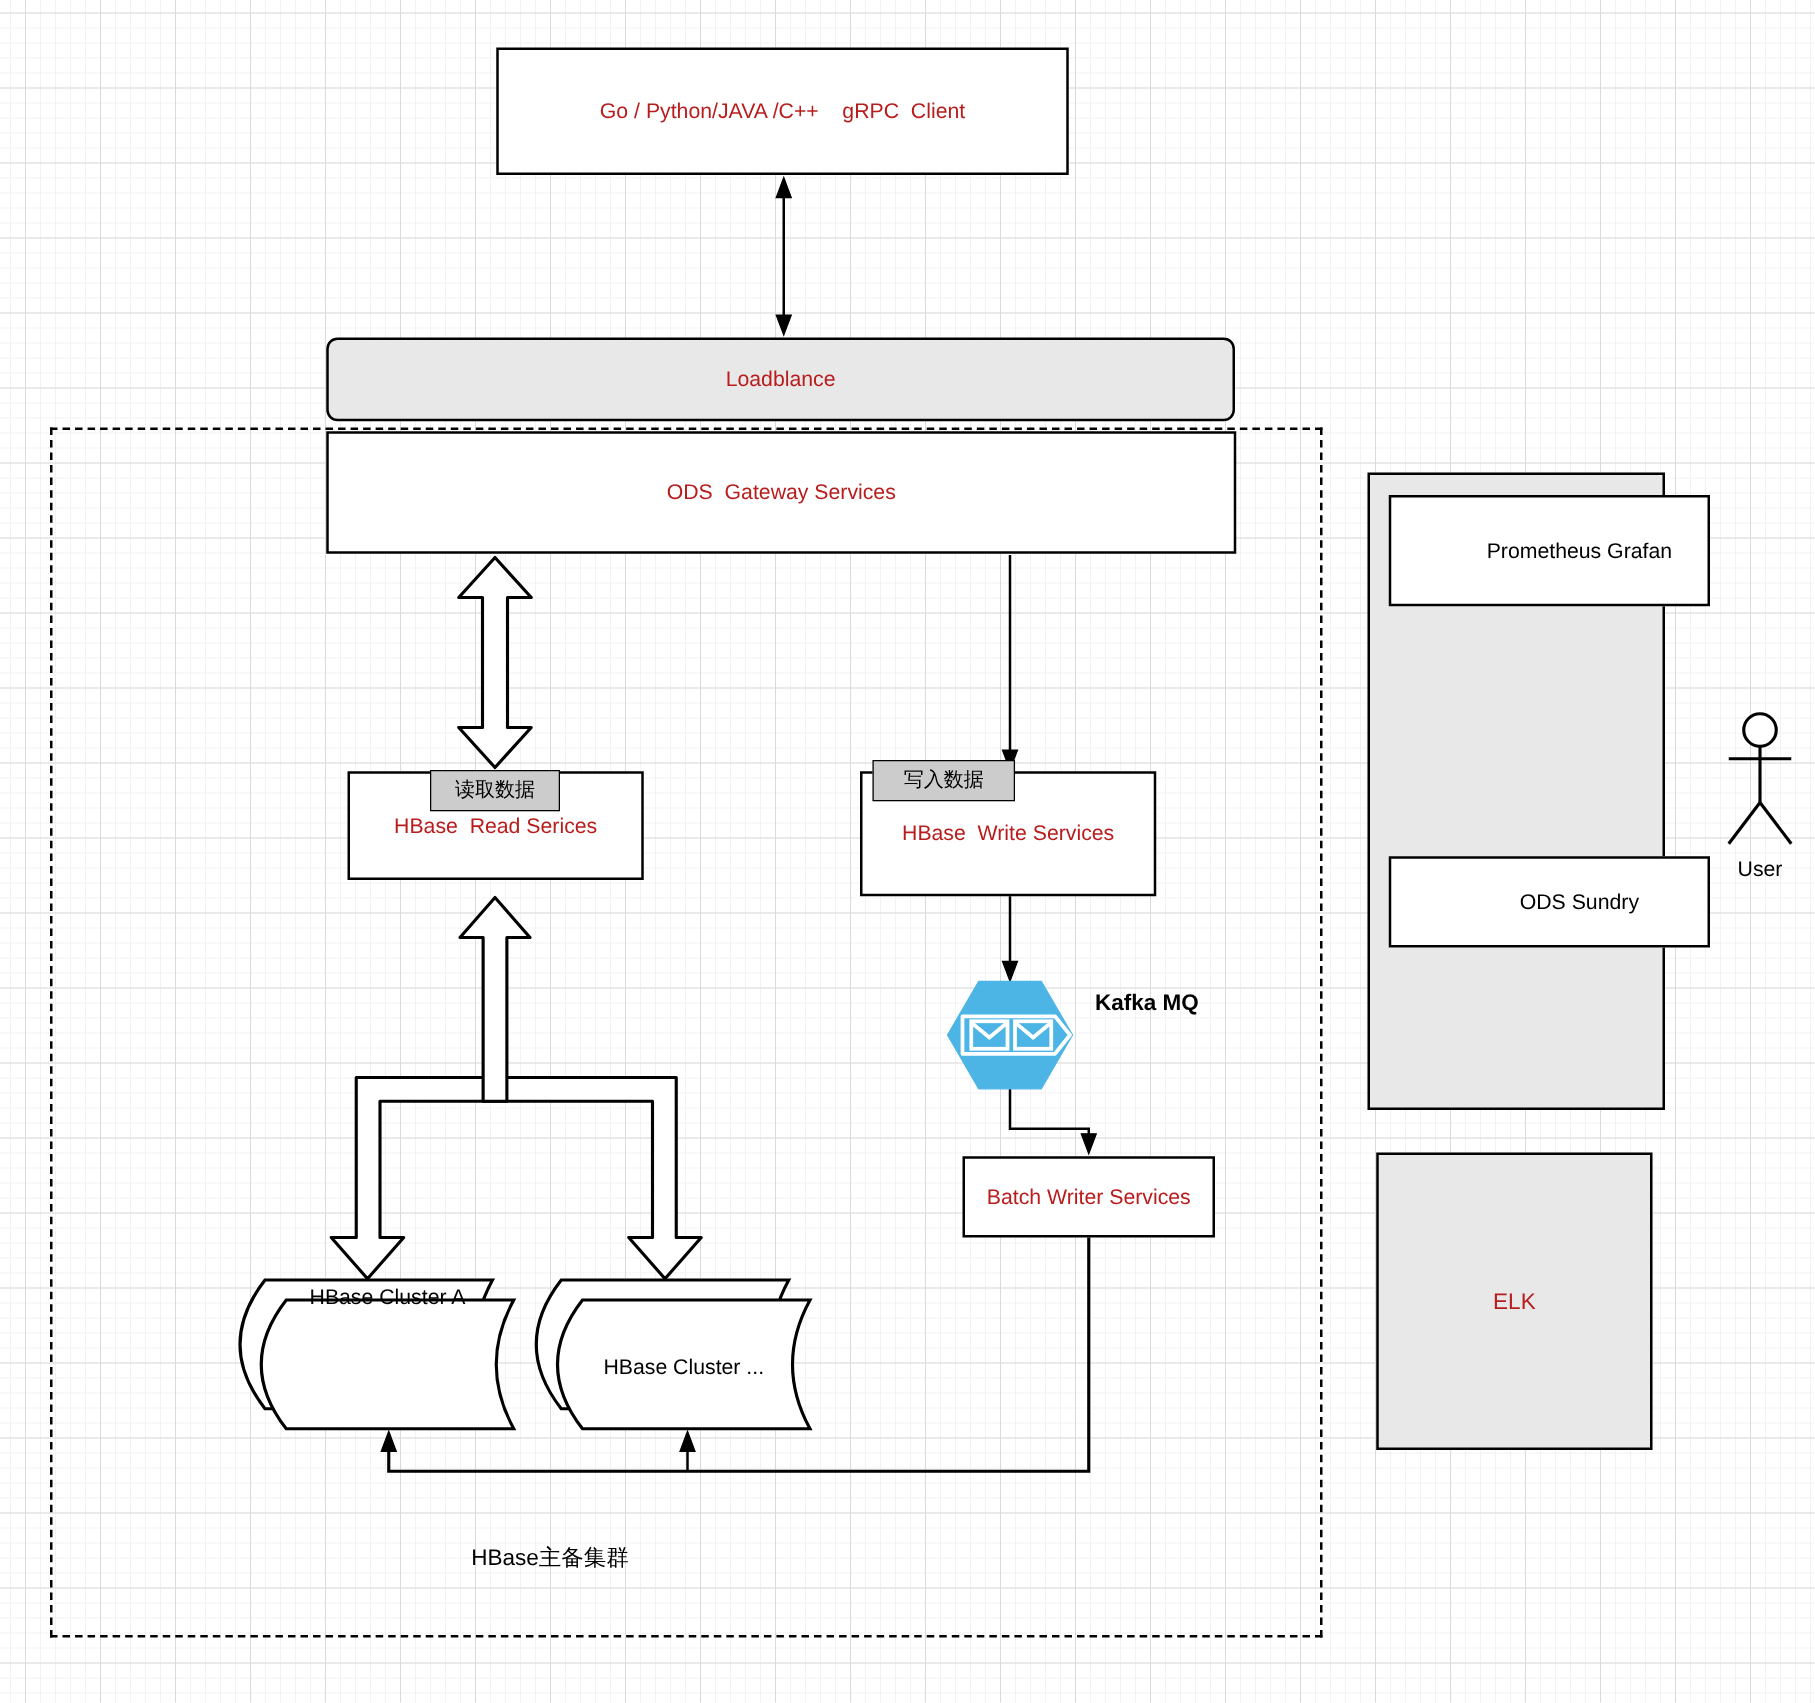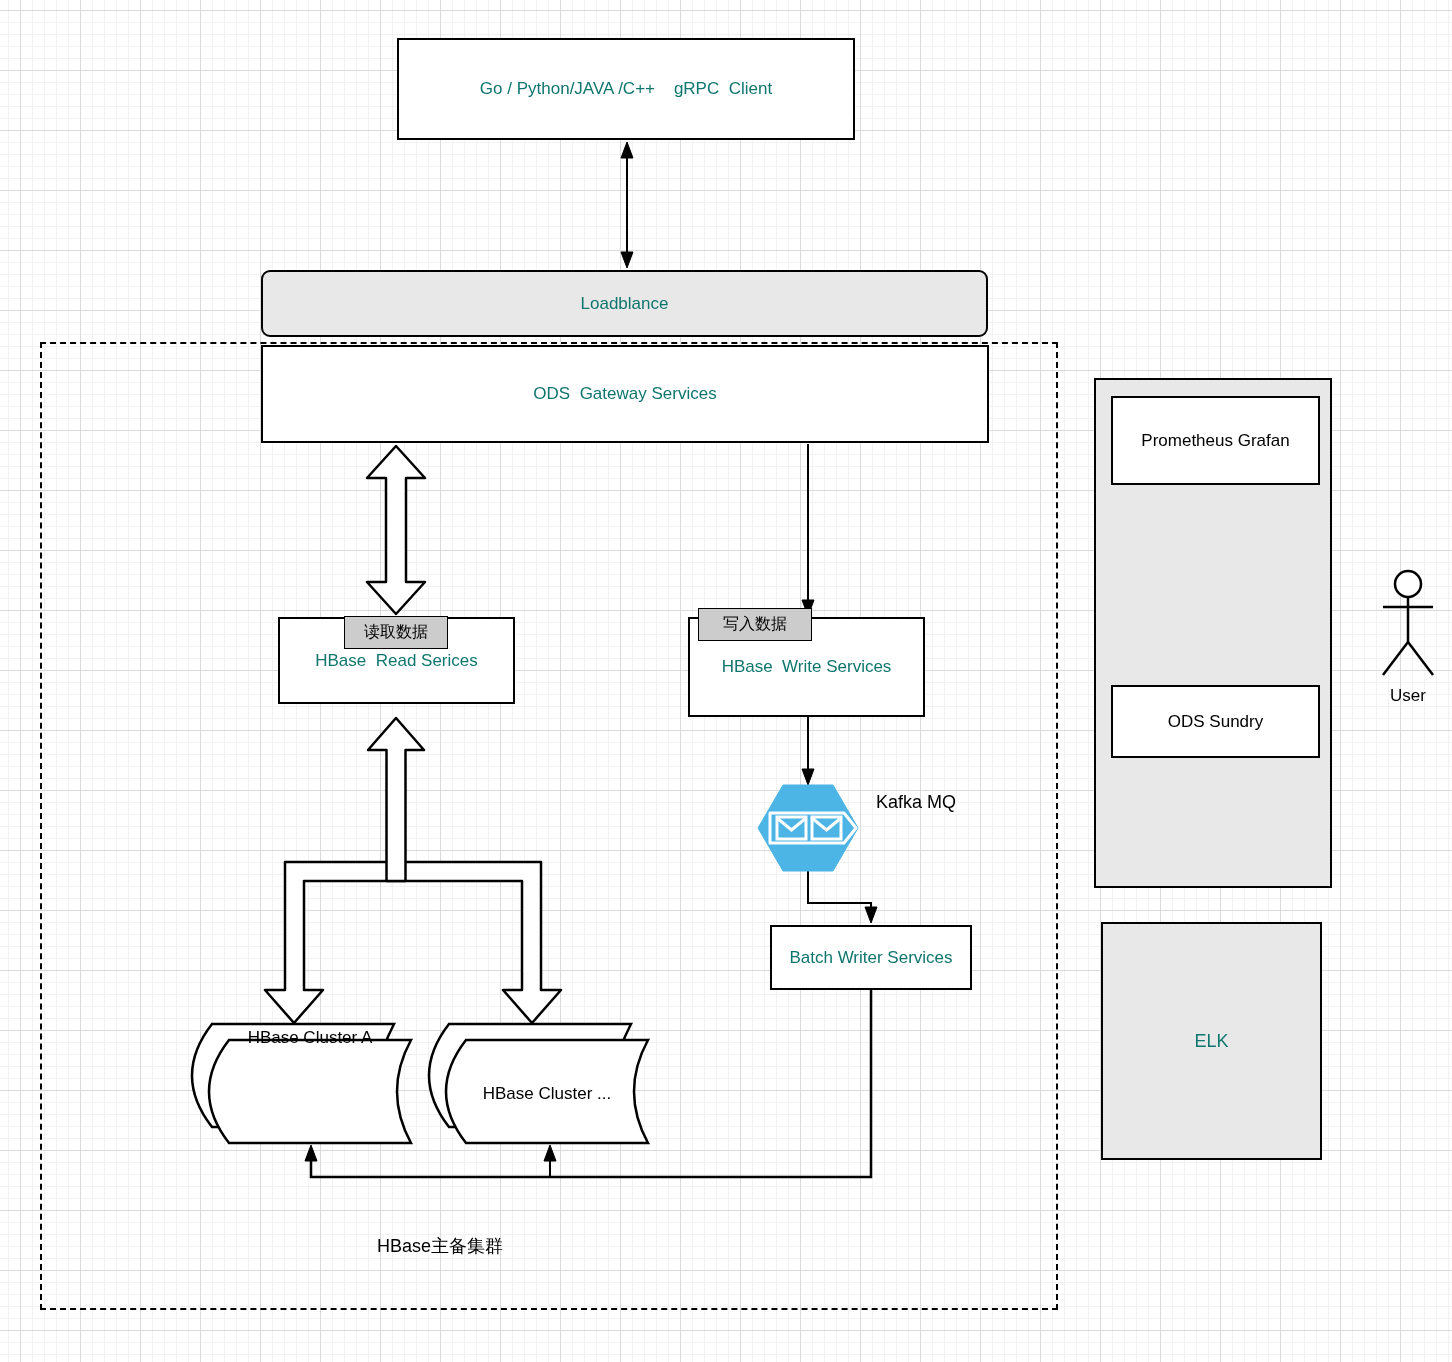--- a/index.html
+++ b/index.html
@@ -12,48 +12,48 @@
       linear-gradient(90deg, #dadada 1px, transparent 1px),
       linear-gradient(#f2f2f2 1px, transparent 1px),
       linear-gradient(90deg, #f2f2f2 1px, transparent 1px);
     background-size:60px 60px, 60px 60px, 12px 12px, 12px 12px;
     background-position:20px 10px,20px 10px,8px 10px,8px 10px;
   }
   .abs{position:absolute; box-sizing:border-box;}
   .node{
     border:2px solid #000; background:#fff; z-index:2;
     display:flex; align-items:center; justify-content:center;
-    font-size:17px; color:#0f766e; text-align:center;
+    font-size:17px; color:#b91c1c; text-align:center;
   }
   .node span{white-space:pre;}
   .gray{background:#e8e8e8;}
   
   .client-box   {left:397px; top:38px;  width:458px; height:102px;}
   .loadbalancer {left:261px; top:270px; width:727px; height:67px; border-radius:9px;}
   .gateway-box  {left:261px; top:345px; width:728px; height:98px;}
   .dashed-group {left:40px;  top:342px; width:1018px; height:968px; border:2px dashed #000; z-index:1; background:transparent;}
   .read-box     {left:278px; top:617px; width:237px; height:87px;}
   .write-box    {left:688px; top:617px; width:237px; height:100px;}
   .batch-box    {left:770px; top:925px; width:202px; height:65px;}
   .badge{
     z-index:4; background:#ccc; border:1.5px solid #000;
     font-size:16px; display:flex; align-items:center; justify-content:center;
   }
   .badge-read {left:344px; top:616px; width:104px; height:33px;}
   .badge-write{left:698px; top:608px; width:114px; height:33px;}
   .kafka-label{left:876px; top:792px; width:120px; height:24px; z-index:4;
-    font-size:18px; font-weight:normal; text-align:left;}
+    font-size:18px; font-weight:bold; text-align:left;}
   .cluster-label{z-index:4; font-size:17px; text-align:center; line-height:20px;}
   .cluster-a-label   {left:215px; top:1028px; width:190px;}
   .cluster-more-label{left:452px; top:1084px; width:190px;}
   .group-label{left:330px; top:1234px; width:220px; z-index:4; font-size:18px; text-align:center;}
   
   .monitor-panel{left:1094px; top:378px; width:238px; height:510px; border:2px solid #000; background:#e8e8e8; z-index:2;}
   .panel-item{position:absolute; left:15px; width:205px; border:2px solid #000; background:#fff;
-    display:flex; align-items:center; justify-content:center; font-size:17px;}
+    display:flex; align-items:center; justify-content:center; font-size:17px;padding-left:48px;}
   .pi-0{top:16px;  height:85px;}
   .pi-1{top:118px; height:85px;}
   .pi-2{top:220px; height:68px;}
   .pi-3{top:305px; height:69px;}
   .elk-box{left:1101px; top:922px; width:221px; height:238px; font-size:18px;}
   .user-label{left:1358px; top:686px; width:100px; z-index:4; font-size:17px; text-align:center;}
   
   #overlay{position:absolute; left:0; top:0; z-index:3; pointer-events:none;}
 </style>
 </head>

